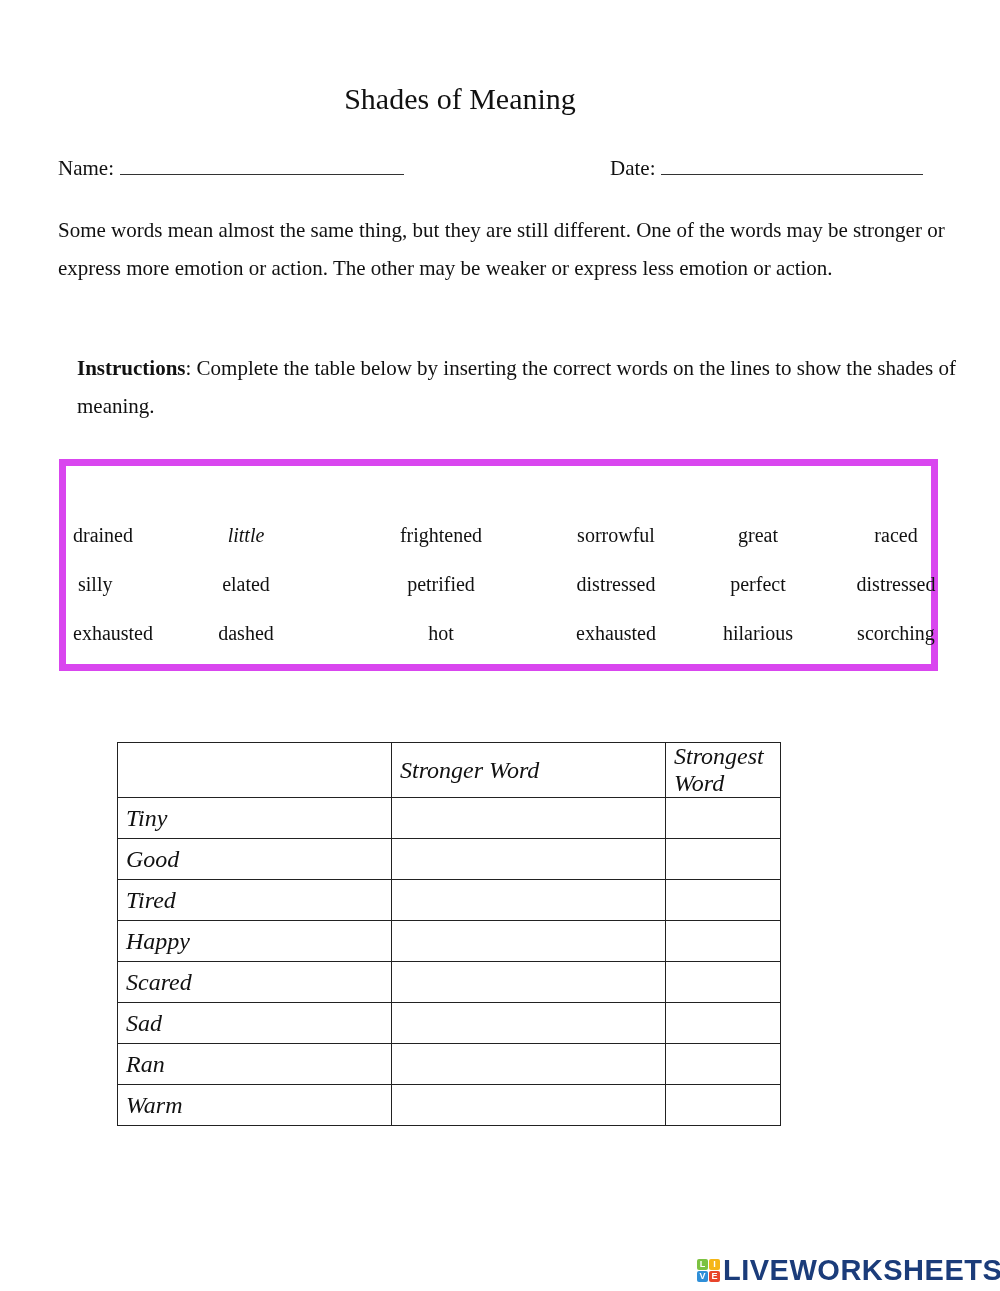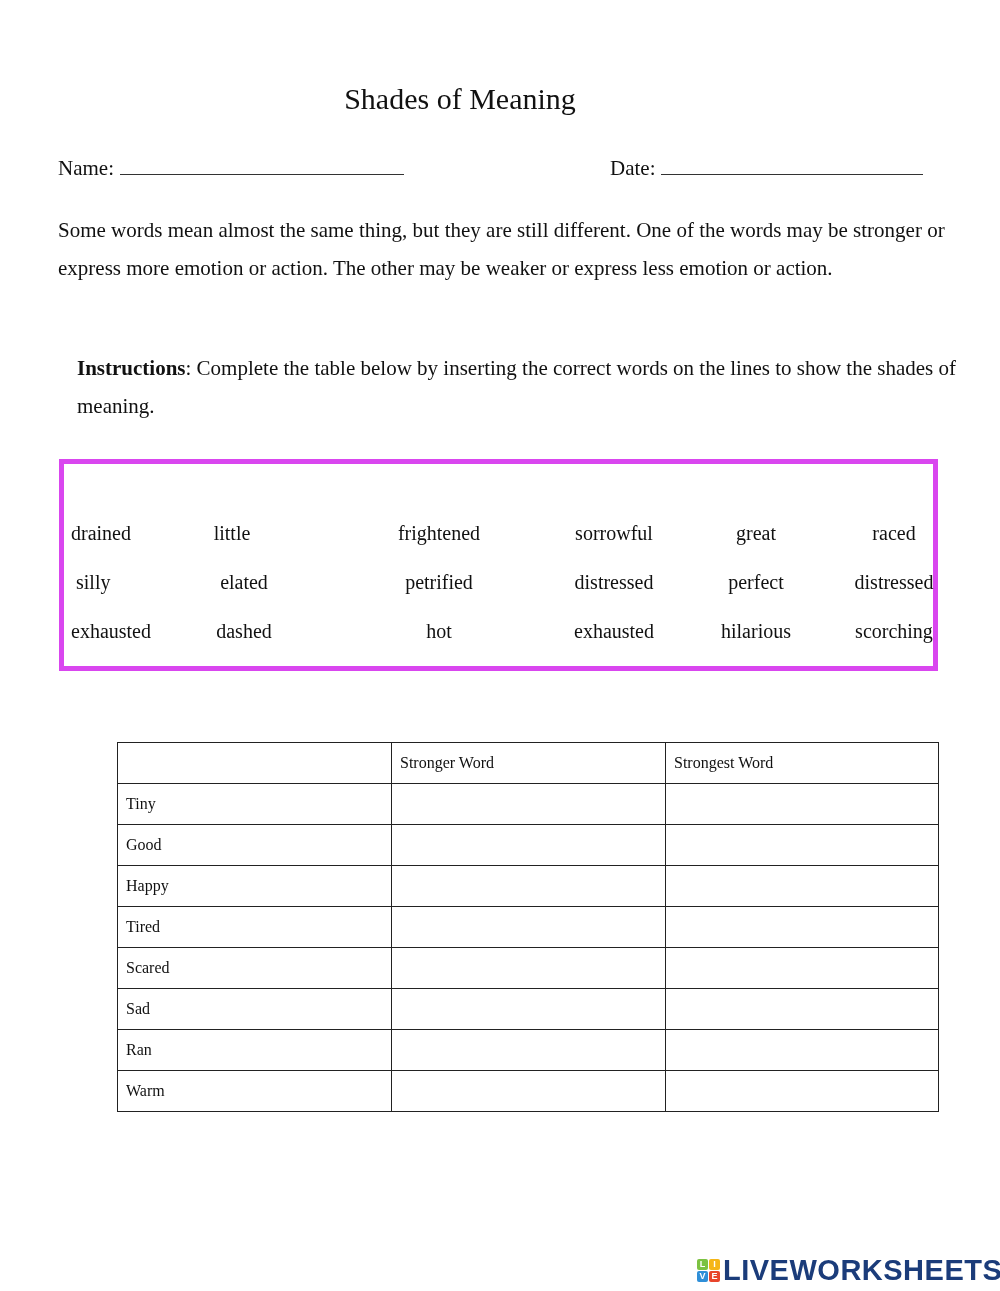--- a/index.html
+++ b/index.html
@@ -7,24 +7,24 @@
          font-family: "Liberation Serif", "DejaVu Serif", serif; color: #111; }
   .title { position: absolute; top: 82px; left: 0; width: 920px; text-align: center;
            font-size: 30px; }
   .name-line { position: absolute; top: 156px; left: 58px; font-size: 21px; }
   .date-line { position: absolute; top: 156px; left: 610px; font-size: 21px; }
   .blank { display: inline-block; border-bottom: 1.5px solid #333; vertical-align: baseline; height: 14px; margin-left: 6px; }
   .intro { position: absolute; top: 211px; left: 58px; width: 890px; font-size: 21px; line-height: 38px; }
   .instr { position: absolute; top: 349px; left: 58px; width: 890px; font-size: 21px; line-height: 38px; margin-left: 19px; }
   .instr b { font-weight: bold; }
   .wordbank { position: absolute; top: 459px; left: 59px; width: 879px; height: 212px;
-              border: 5px solid #d946ef; box-sizing: border-box; }
+              border: 7px solid #d946ef; box-sizing: border-box; }
   .wb-word { position: absolute; font-size: 20px; white-space: nowrap; }
-  table.shades { position: absolute; top: 742px; left: 117px; width: 822px;
-                 border-collapse: collapse; font-size: 16px; }
+  table.shades { position: absolute; top: 742px; left: 117px; width: 664px;
+                 border-collapse: collapse; font-size: 24px; font-style: italic; }
   table.shades td { border: 1.5px solid #222; height: 40px; padding: 0 8px; vertical-align: middle; }
   table.shades td.c0 { width: 257px; }
   table.shades td.c1 { width: 257px; }
   .logo { position: absolute; top: 1254px; left: 697px; display: flex; align-items: center;
           font-family: "Liberation Sans", "DejaVu Sans", sans-serif; font-weight: bold; }
   .logo-grid { display: grid; grid-template-columns: 11px 11px; grid-template-rows: 11px 11px; gap: 1px; margin-right: 3px; }
   .logo-grid span { font-size: 9px; color: #fff; text-align: center; line-height: 11px; border-radius: 2px; }
   .logo-text { font-size: 29px; color: #1b3c7a; letter-spacing: 0.5px; }
 </style>
 </head>
@@ -40,21 +40,21 @@
 </div>
 
 <div class="intro">Some words mean almost the same thing, but they are still different. One of the words may be stronger or express more emotion or action. The other may be weaker or express less emotion or action.</div>
 
 <div class="instr">
   <b>Instructions</b><span>: Complete the table below by inserting the correct words on the lines to show the shades of meaning.</span>
 </div>
 
 <div class="wordbank" id="wordbank">
     <span class="wb-word" style="top: 58px; left: 7px;">drained</span>
-    <span class="wb-word" style="top: 58px; left: 168px; transform: translateX(-50%);">little</span>
+    <span class="wb-word" style="top: 58px; left: 180px; transform: translateX(-50%); font-style: italic;">little</span>
     <span class="wb-word" style="top: 58px; left: 375px; transform: translateX(-50%);">frightened</span>
     <span class="wb-word" style="top: 58px; left: 550px; transform: translateX(-50%);">sorrowful</span>
     <span class="wb-word" style="top: 58px; left: 692px; transform: translateX(-50%);">great</span>
     <span class="wb-word" style="top: 58px; left: 830px; transform: translateX(-50%);">raced</span>
     <span class="wb-word" style="top: 107px; left: 12px;">silly</span>
     <span class="wb-word" style="top: 107px; left: 180px; transform: translateX(-50%);">elated</span>
     <span class="wb-word" style="top: 107px; left: 375px; transform: translateX(-50%);">petrified</span>
     <span class="wb-word" style="top: 107px; left: 550px; transform: translateX(-50%);">distressed</span>
     <span class="wb-word" style="top: 107px; left: 692px; transform: translateX(-50%);">perfect</span>
     <span class="wb-word" style="top: 107px; left: 830px; transform: translateX(-50%);">distressed</span>
@@ -77,26 +77,26 @@
         <td class="c0">Tiny</td>
         <td class="c1"></td>
         <td></td>
       </tr>
       <tr>
         <td class="c0">Good</td>
         <td class="c1"></td>
         <td></td>
       </tr>
       <tr>
-        <td class="c0">Happy</td>
+        <td class="c0">Tired</td>
         <td class="c1"></td>
         <td></td>
       </tr>
       <tr>
-        <td class="c0">Tired</td>
+        <td class="c0">Happy</td>
         <td class="c1"></td>
         <td></td>
       </tr>
       <tr>
         <td class="c0">Scared</td>
         <td class="c1"></td>
         <td></td>
       </tr>
       <tr>
         <td class="c0">Sad</td>

